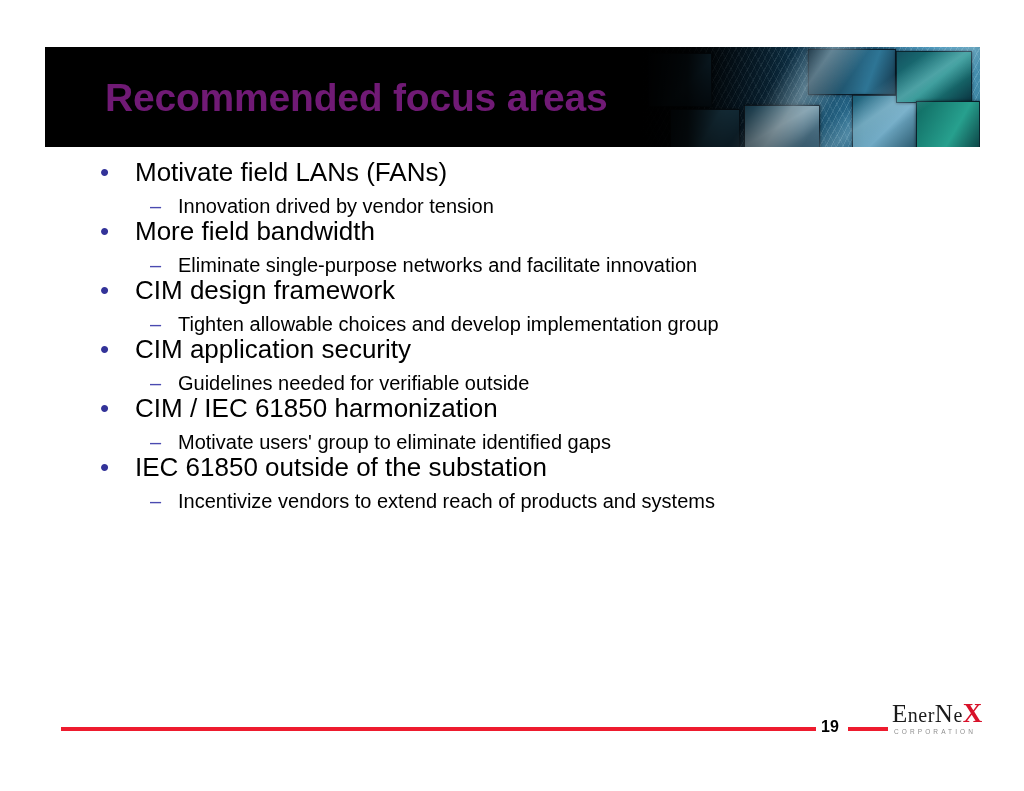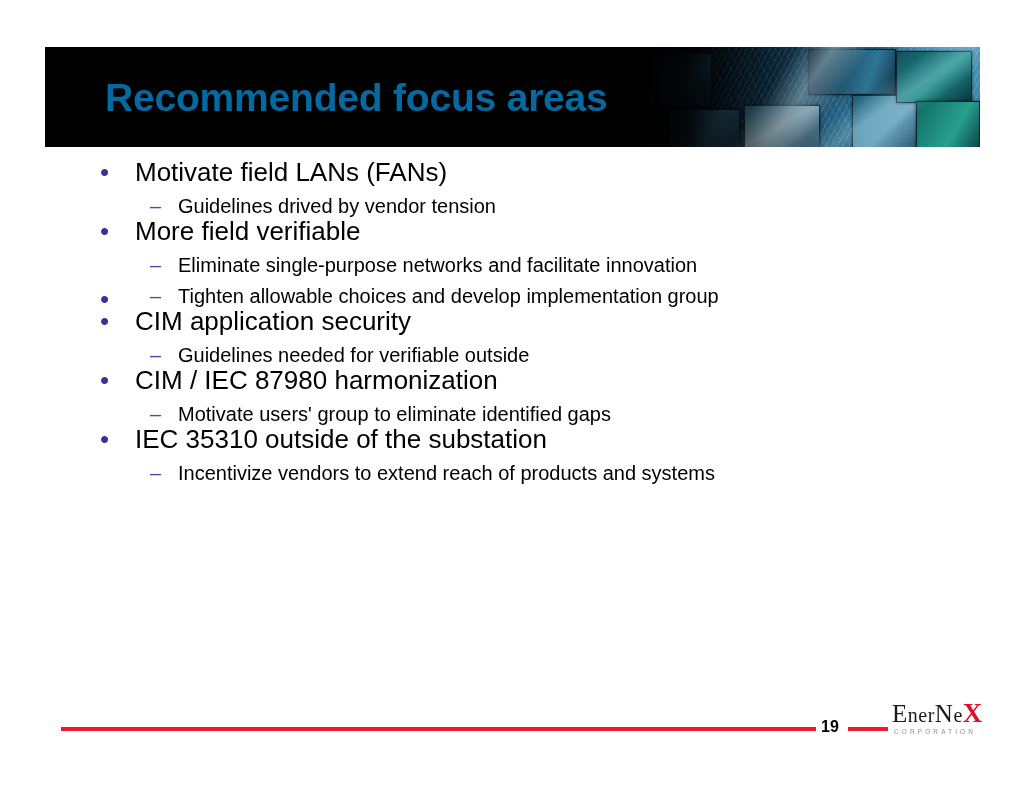--- a/index.html
+++ b/index.html
@@ -84,21 +84,21 @@
     inset: 0;
     background: linear-gradient(90deg, #000000 0%, rgba(0,0,0,0.92) 14%, rgba(0,0,0,0.55) 30%, rgba(0,0,0,0.18) 48%, rgba(0,0,0,0) 66%);
   }
 
   .slide-title {
     position: absolute;
     left: 105px;
     top: 76px;
     font-size: 39px;
     font-weight: bold;
-    color: #0369a1;
+    color: #701a75;
     letter-spacing: -0.2px;
     white-space: nowrap;
     z-index: 5;
   }
 
   
   .body {
     position: absolute;
     left: 0;
     top: 158px;
@@ -223,38 +223,39 @@
 
 <div class="body">
 
   <div class="bullet-group">
     <div class="lvl1">
       <span class="marker">•</span>
       <span>Motivate field LANs (FANs)</span>
     </div>
     <div class="lvl2">
       <span class="marker">–</span>
-      <span>Guidelines drived by vendor tension</span>
-    </div>
-  </div>
-
-  <div class="bullet-group">
-    <div class="lvl1">
-      <span class="marker">•</span>
-      <span>More field verifiable</span>
+      <span>Innovation drived by vendor tension</span>
+    </div>
+  </div>
+
+  <div class="bullet-group">
+    <div class="lvl1">
+      <span class="marker">•</span>
+      <span>More field bandwidth</span>
     </div>
     <div class="lvl2">
       <span class="marker">–</span>
       <span>Eliminate single-purpose networks and facilitate innovation</span>
     </div>
   </div>
 
   <div class="bullet-group">
     <div class="lvl1">
       <span class="marker">•</span>
+      <span>CIM design framework</span>
     </div>
     <div class="lvl2">
       <span class="marker">–</span>
       <span>Tighten allowable choices and develop implementation group</span>
     </div>
   </div>
 
   <div class="bullet-group">
     <div class="lvl1">
       <span class="marker">•</span>
@@ -262,32 +263,32 @@
     </div>
     <div class="lvl2">
       <span class="marker">–</span>
       <span>Guidelines needed for verifiable outside</span>
     </div>
   </div>
 
   <div class="bullet-group">
     <div class="lvl1">
       <span class="marker">•</span>
-      <span>CIM / IEC 87980 harmonization</span>
+      <span>CIM / IEC 61850 harmonization</span>
     </div>
     <div class="lvl2">
       <span class="marker">–</span>
       <span>Motivate users' group to eliminate identified gaps</span>
     </div>
   </div>
 
   <div class="bullet-group">
     <div class="lvl1">
       <span class="marker">•</span>
-      <span>IEC 35310 outside of the substation</span>
+      <span>IEC 61850 outside of the substation</span>
     </div>
     <div class="lvl2">
       <span class="marker">–</span>
       <span>Incentivize vendors to extend reach of products and systems</span>
     </div>
   </div>
 
 </div>
 
 <div class="footer">

